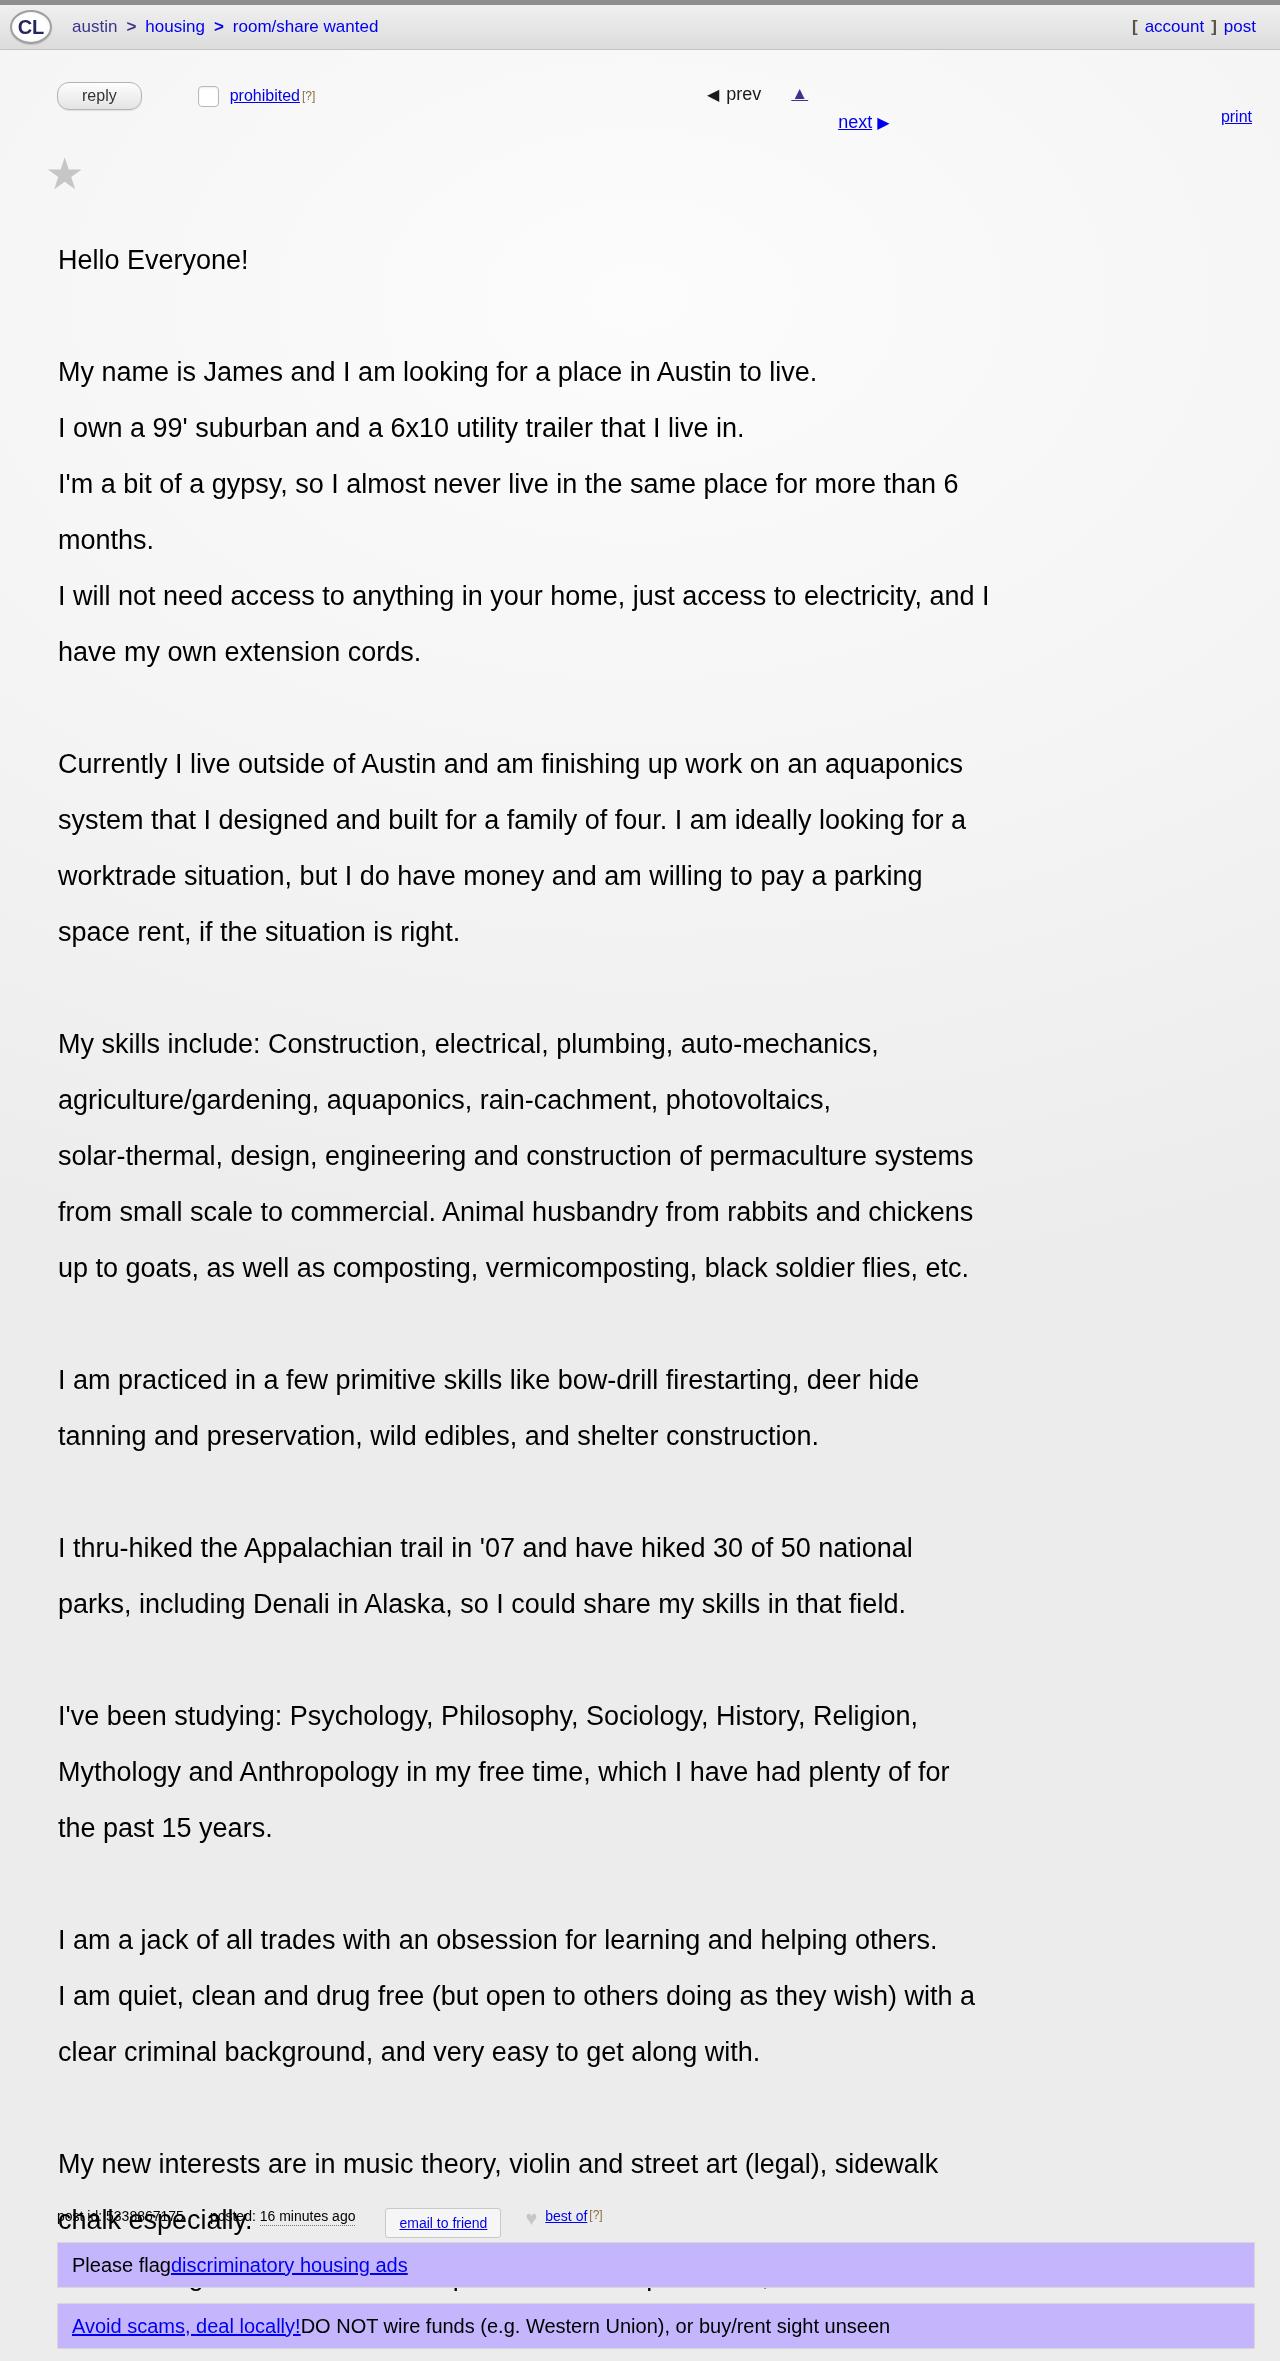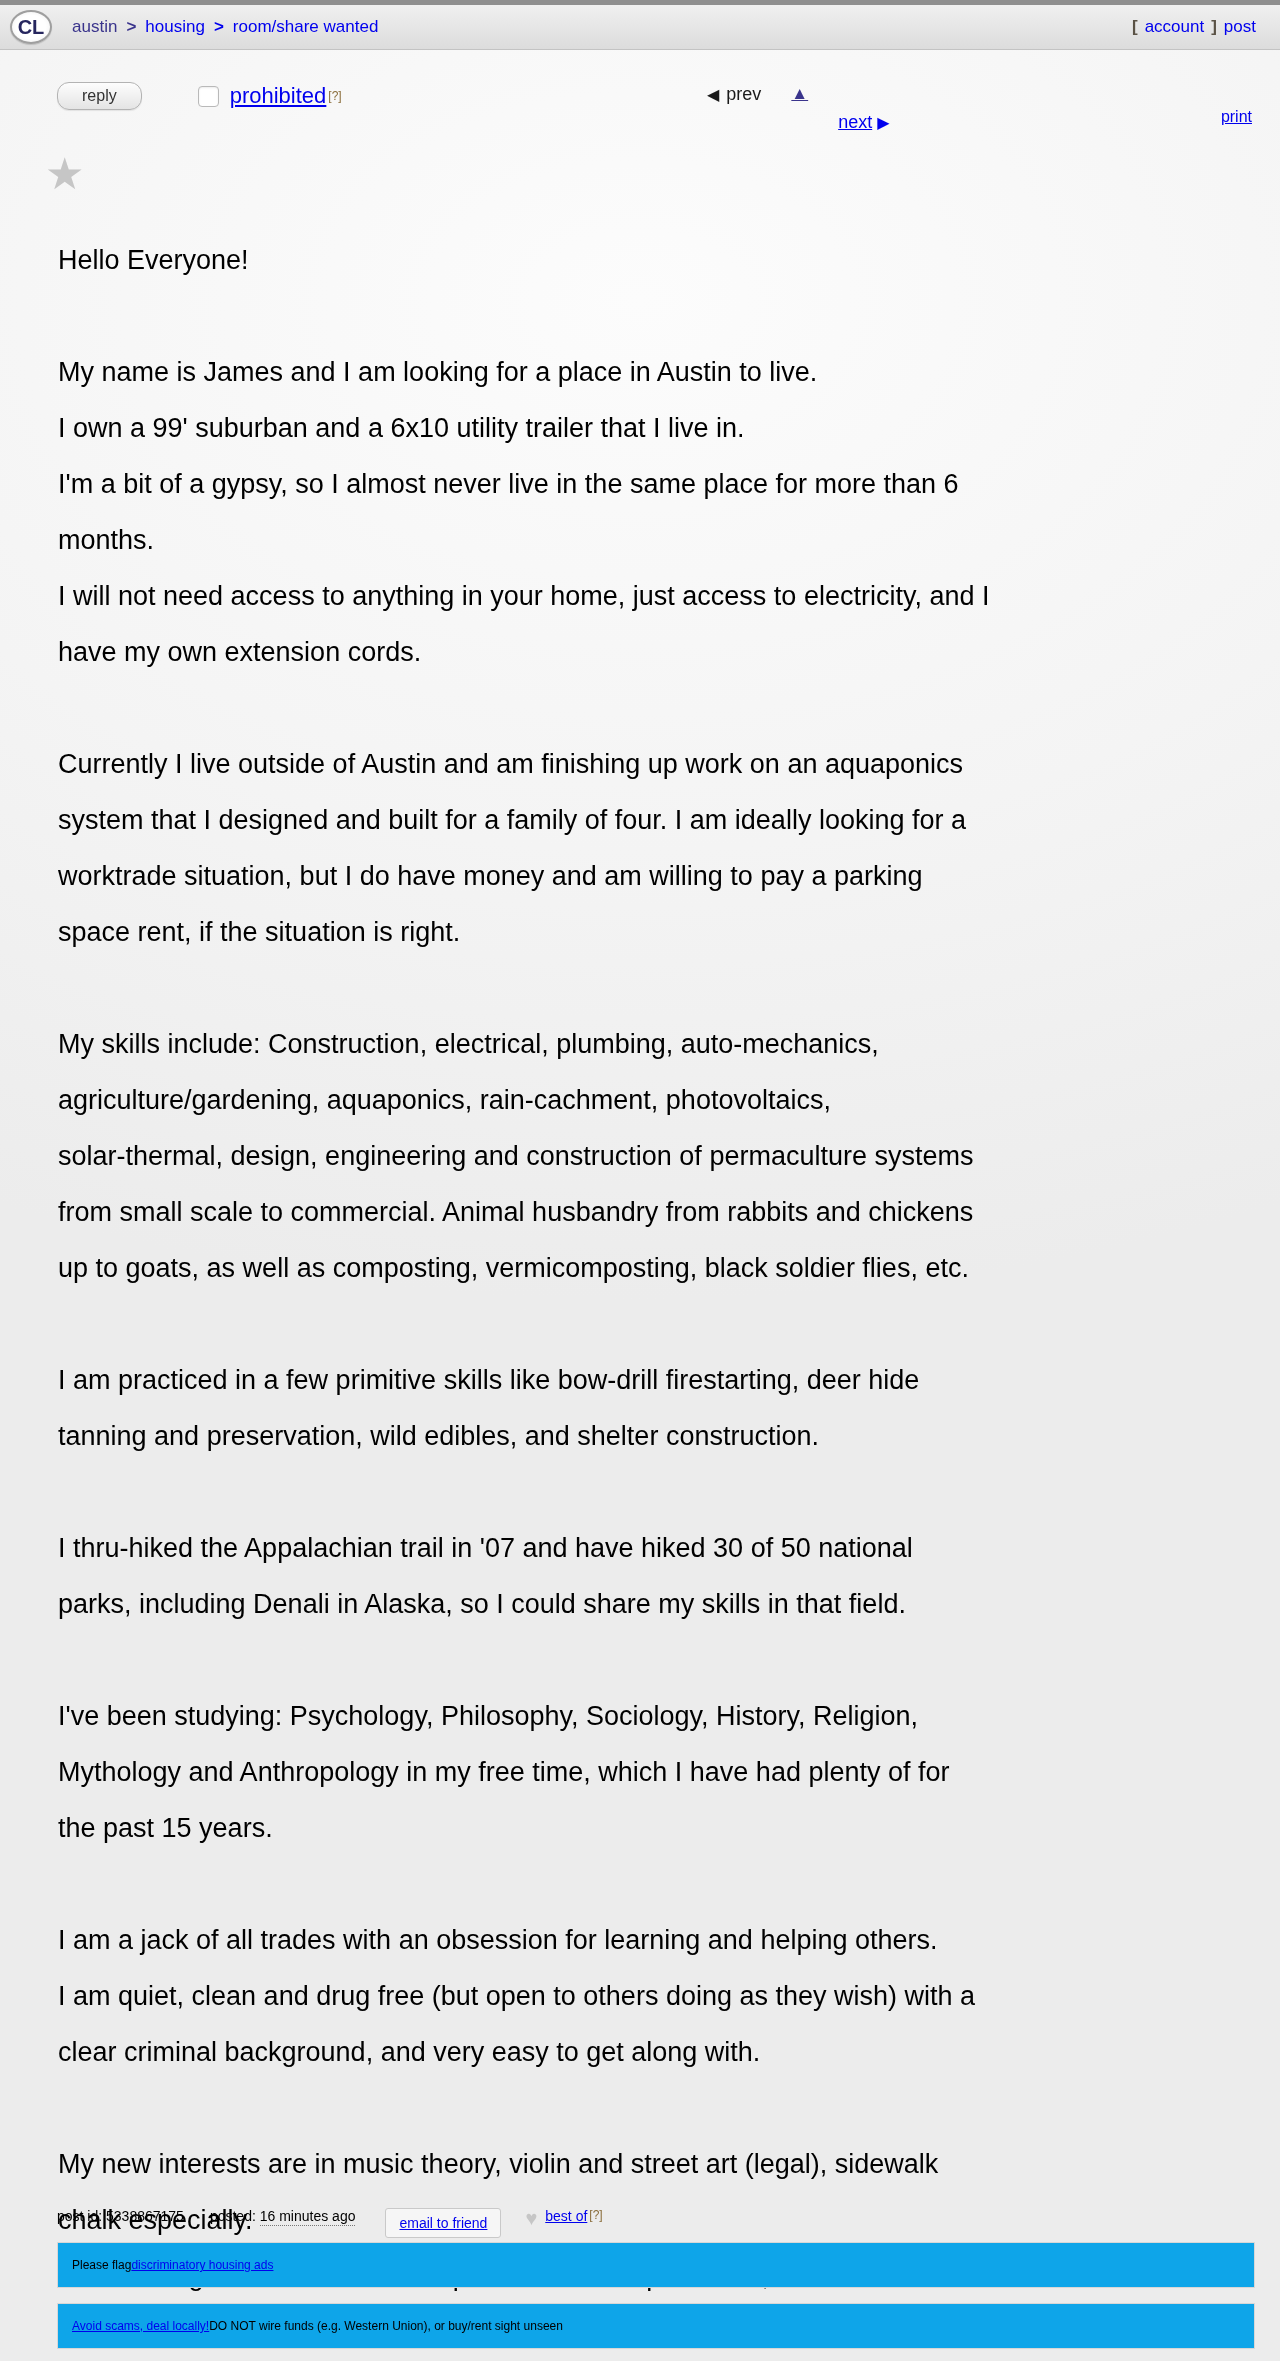--- a/index.html
+++ b/index.html
@@ -46,21 +46,21 @@
     padding:4px 24px; border:1px solid #b3b3b3; border-radius:12px;
     background:linear-gradient(#fdfdfd,#e4e4e4); box-shadow:0 1px 1px rgba(0,0,0,.08);
     cursor:pointer;
   }
   .prohibit-group { margin-left:56px; display:flex; align-items:center; }
   .checkbox {
     width:21px; height:21px; border:1px solid #b9b9b9; border-radius:4px;
     background:#fff; box-shadow:inset 0 1px 2px rgba(0,0,0,.08);
     display:inline-block; cursor:pointer;
   }
-  .prohibit-group .link { margin-left:11px; font-size:22px; }
+  .prohibit-group .link { margin-left:11px; font-size:16px; }
   sup.help { font-size:12px; color:#8a6d3b; margin-left:2px; cursor:pointer; }
   .pagenav { position:absolute; left:650px; top:4px; display:flex; align-items:flex-start; font-size:18px; }
   .prev { color:#1a1a1a; cursor:pointer; }
   .prev .tri { font-size:16px; margin-right:7px; }
   .uparrow { margin:0 30px; font-size:17px; cursor:pointer; }
   .next { cursor:pointer;margin-top:28px; }
   .next .tri { font-size:16px; margin-left:5px; text-decoration:none; display:inline-block; }
   .print { position:absolute; right:0; top:28px; font-size:16px; }
 
   
@@ -86,22 +86,22 @@
   .email-btn {
     margin-left:30px; padding:6px 13px; border:1px solid #c9c9c9; border-radius:3px;
     background:rgba(255,255,255,.55); cursor:pointer;
   }
   .heart { margin-left:24px; font-size:20px; color:var(--muted-icon,#c6c6c6); line-height:1; }
   .bestof { margin-left:8px; }
 
   
   .notice {
     position:absolute; left:57px; width:1198px; height:46px;
-    border:1px solid #d7d7d7; background:#0ea5e9;
-    display:flex; align-items:center; padding-left:14px; font-size:12px; color:#000;
+    border:1px solid #d7d7d7; background:#c4b5fd;
+    display:flex; align-items:center; padding-left:14px; font-size:20px; color:#000;
   }
   .notice1 { top:2242px; }
   .notice2 { top:2303px; }
 </style>
 </head>
 <body>
 
 <div class="topstrip"></div>
 
 <header class="header">

